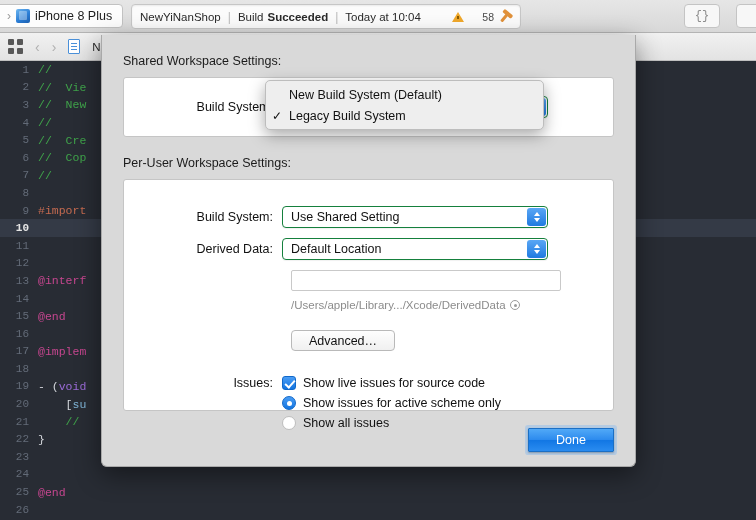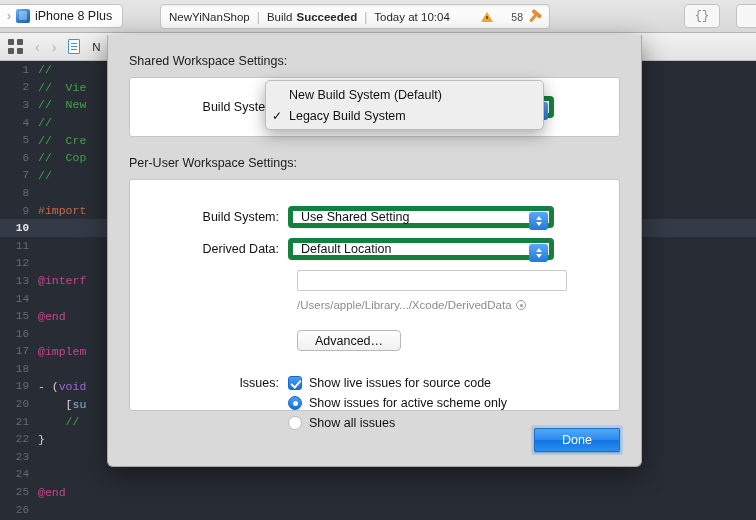--- a/index.html
+++ b/index.html
@@ -30,21 +30,21 @@
     background: linear-gradient(145deg,#6fb7f0 0%, #2b7ed6 55%, #1c5fb0 100%);
     position: relative; flex: none;
   }
   .dev-icon:after{
     content:""; position:absolute; left:3px; top:2px; width:8px; height:9px;
     background: rgba(255,255,255,.35); border-radius:1px;
   }
   .scheme-name { font-size: 12.5px; color: #1d1d1d; white-space: nowrap; }
 
   .status-bar {
-    position: absolute; left: 160px; top: 4px; width: 390px; height: 25px;
+    position: absolute; left: 131px; top: 4px; width: 390px; height: 25px;
     background: #fbfbfb; border: 1px solid #c6c6c6; border-radius: 4px;
     display: flex; align-items: center; padding: 0 8px;
     box-shadow: inset 0 1px 2px rgba(0,0,0,.07);
   }
   .status-txt { font-size: 11.5px; color: #2a2a2a; white-space: nowrap; }
   .status-div { color: #b9b9b9; margin: 0 7px; font-size: 12px; }
   .status-right { margin-left: auto; display: flex; align-items: center; gap: 5px; }
   .warn-tri {
     width: 0; height: 0; border-left: 6px solid transparent;
     border-right: 6px solid transparent; border-bottom: 10px solid #f0a82b;
@@ -114,42 +114,42 @@
   }
   .cm { color: #3fa34a; }
   .pp { color: #c46a50; }
   .kw { color: #c6468f; }
   .ty { color: #9b6bd8; }
   .id { color: #7fb3d5; }
   .pn { color: #d6d9de; }
 
   
   .sheet {
-    position: absolute; left: 107px; top: 35px; width: 535px; height: 432px;
+    position: absolute; left: 101px; top: 35px; width: 535px; height: 432px;
     background: #d9d9d9; border: 1px solid #a9a9a9;
     border-top: none; border-radius: 0 0 6px 6px;
     box-shadow: 0 8px 26px rgba(0,0,0,.45);
   }
   .sec-title {
     font-size: 12.5px; color: #1b1b1b; padding: 19px 0 9px 21px;
   }
   .group-box {
     margin: 0 21px; background: #fff; border: 1px solid #c5c5c5; border-radius: 3px;
   }
   .gb-shared { height: 60px; position: relative; }
   .gb-user   { height: 232px; position: relative; padding-top: 26px; }
 
   .form-row { display: flex; align-items: center; margin-bottom: 10px; }
   .form-label {
     width: 158px; text-align: right; padding-right: 9px;
     font-size: 12.5px; color: #111;
   }
   .popup {
     width: 266px; height: 22px; background: #fff;
-    border: 5px solid #15803d; border-radius: 4px;
+    border: 1px solid #15803d; border-radius: 4px;
     display: flex; align-items: center; position: relative;
     box-shadow: 0 1px 1px rgba(0,0,0,.06);
   }
   .popup-text { font-size: 12.5px; color: #111; padding-left: 8px; }
   .popup-arrows {
     position: absolute; right: 1px; top: 1px; width: 19px; height: 18px;
     background: linear-gradient(to bottom,#5aa7f5,#1f7ae0);
     border-radius: 3px; display: flex; flex-direction: column;
     align-items: center; justify-content: center; gap: 2px;
   }

